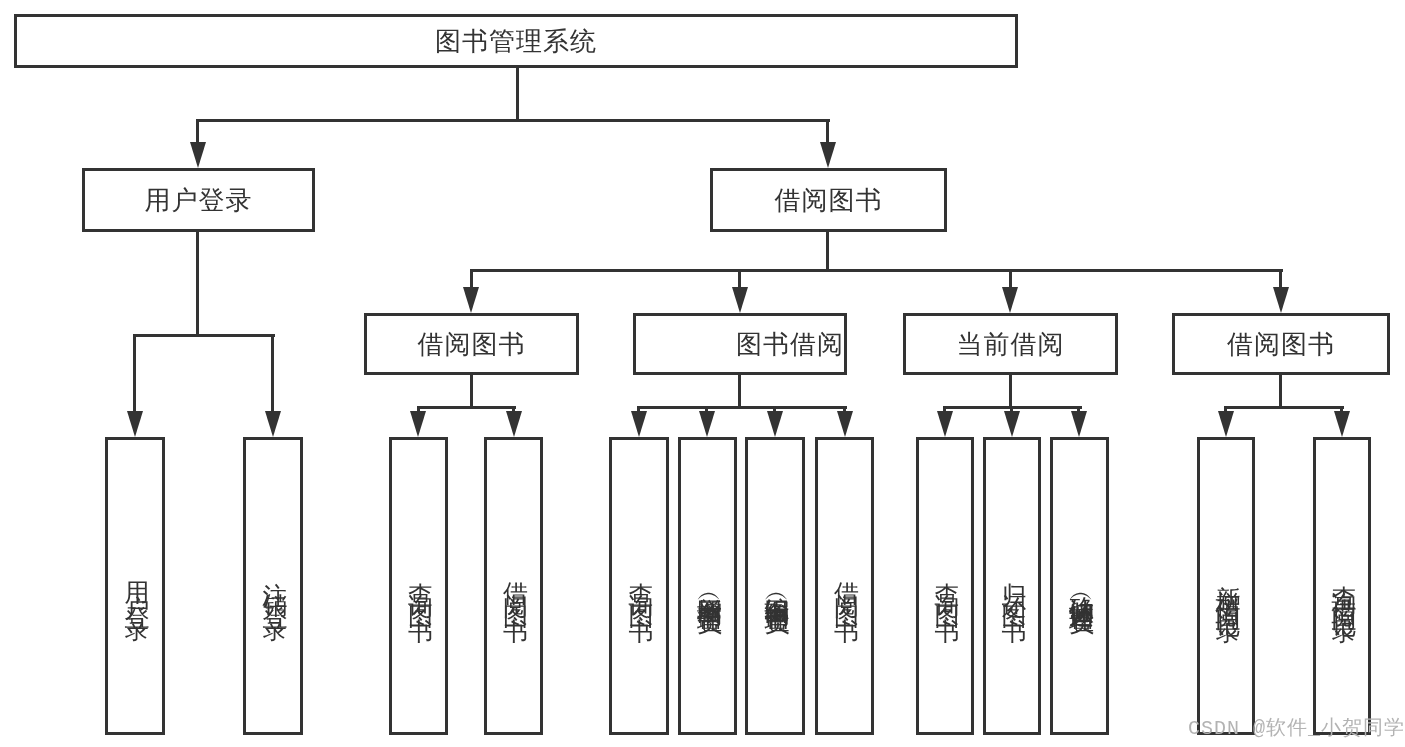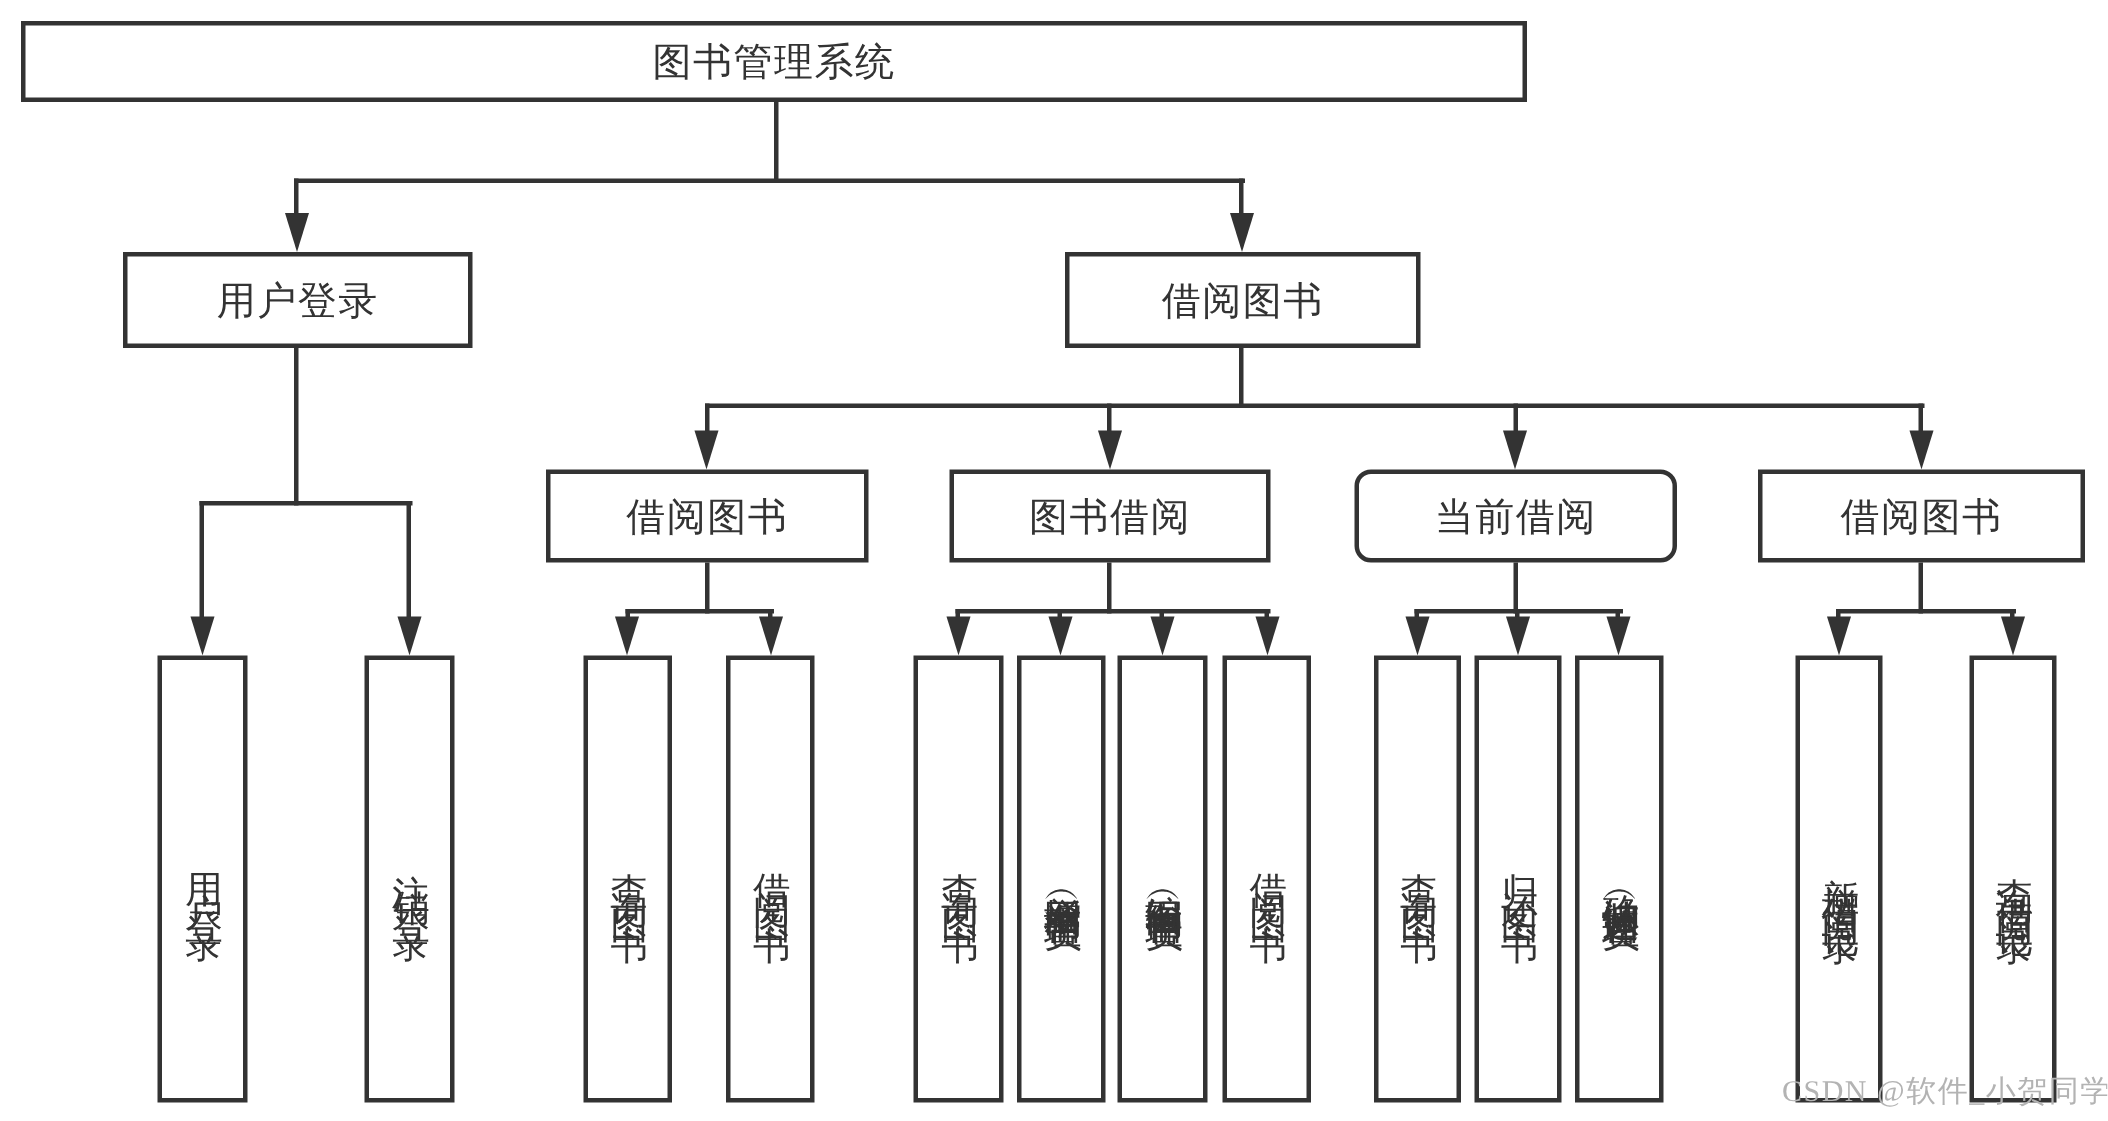--- a/index.html
+++ b/index.html
@@ -1,20 +1,20 @@
 <!DOCTYPE html>
 <html><head>
 <meta charset="utf-8">
 <style>
   html,body{margin:0;padding:0;background:#fff;}
   #canvas{
     position:relative;
     width:1405px;height:747px;
     background:#ffffff;
-    font-family:Liberation Serif, serif;
+    font-family:Liberation Mono, monospace;
     color:#333333;
     overflow:hidden;
   }
   .node{
     position:absolute;
     box-sizing:border-box;
     border:3px solid #333333;
     background:#ffffff;
     display:flex;
     align-items:center;
@@ -72,24 +72,24 @@
   <div class="node" style="left:82px;top:168px;width:233px;height:64px;">
     <span>用户登录</span>
   </div>
   <div class="node" style="left:710px;top:168px;width:237px;height:64px;">
     <span>借阅图书</span>
   </div>
 
   <div class="node" style="left:364px;top:313px;width:215px;height:62px;">
     <span>借阅图书</span>
   </div>
-  <div class="node" style="left:633px;top:313px;width:214px;height:62px;">
+  <div class="node" style="left:633px;top:313px;width:214px;height:62px;justify-content:flex-end;">
     <span>图书借阅</span>
   </div>
-  <div class="node" style="left:903px;top:313px;width:215px;height:62px;border-radius:11px;">
+  <div class="node" style="left:903px;top:313px;width:215px;height:62px;">
     <span>当前借阅</span>
   </div>
   <div class="node" style="left:1172px;top:313px;width:218px;height:62px;">
     <span>借阅图书</span>
   </div>
 
   <div class="vbox" style="left:105px;top:437px;width:60px;height:298px;">
     <span class="vtext" style="letter-spacing: 12px;">用户登录</span>
   </div>
   <div class="vbox" style="left:243px;top:437px;width:60px;height:298px;">

